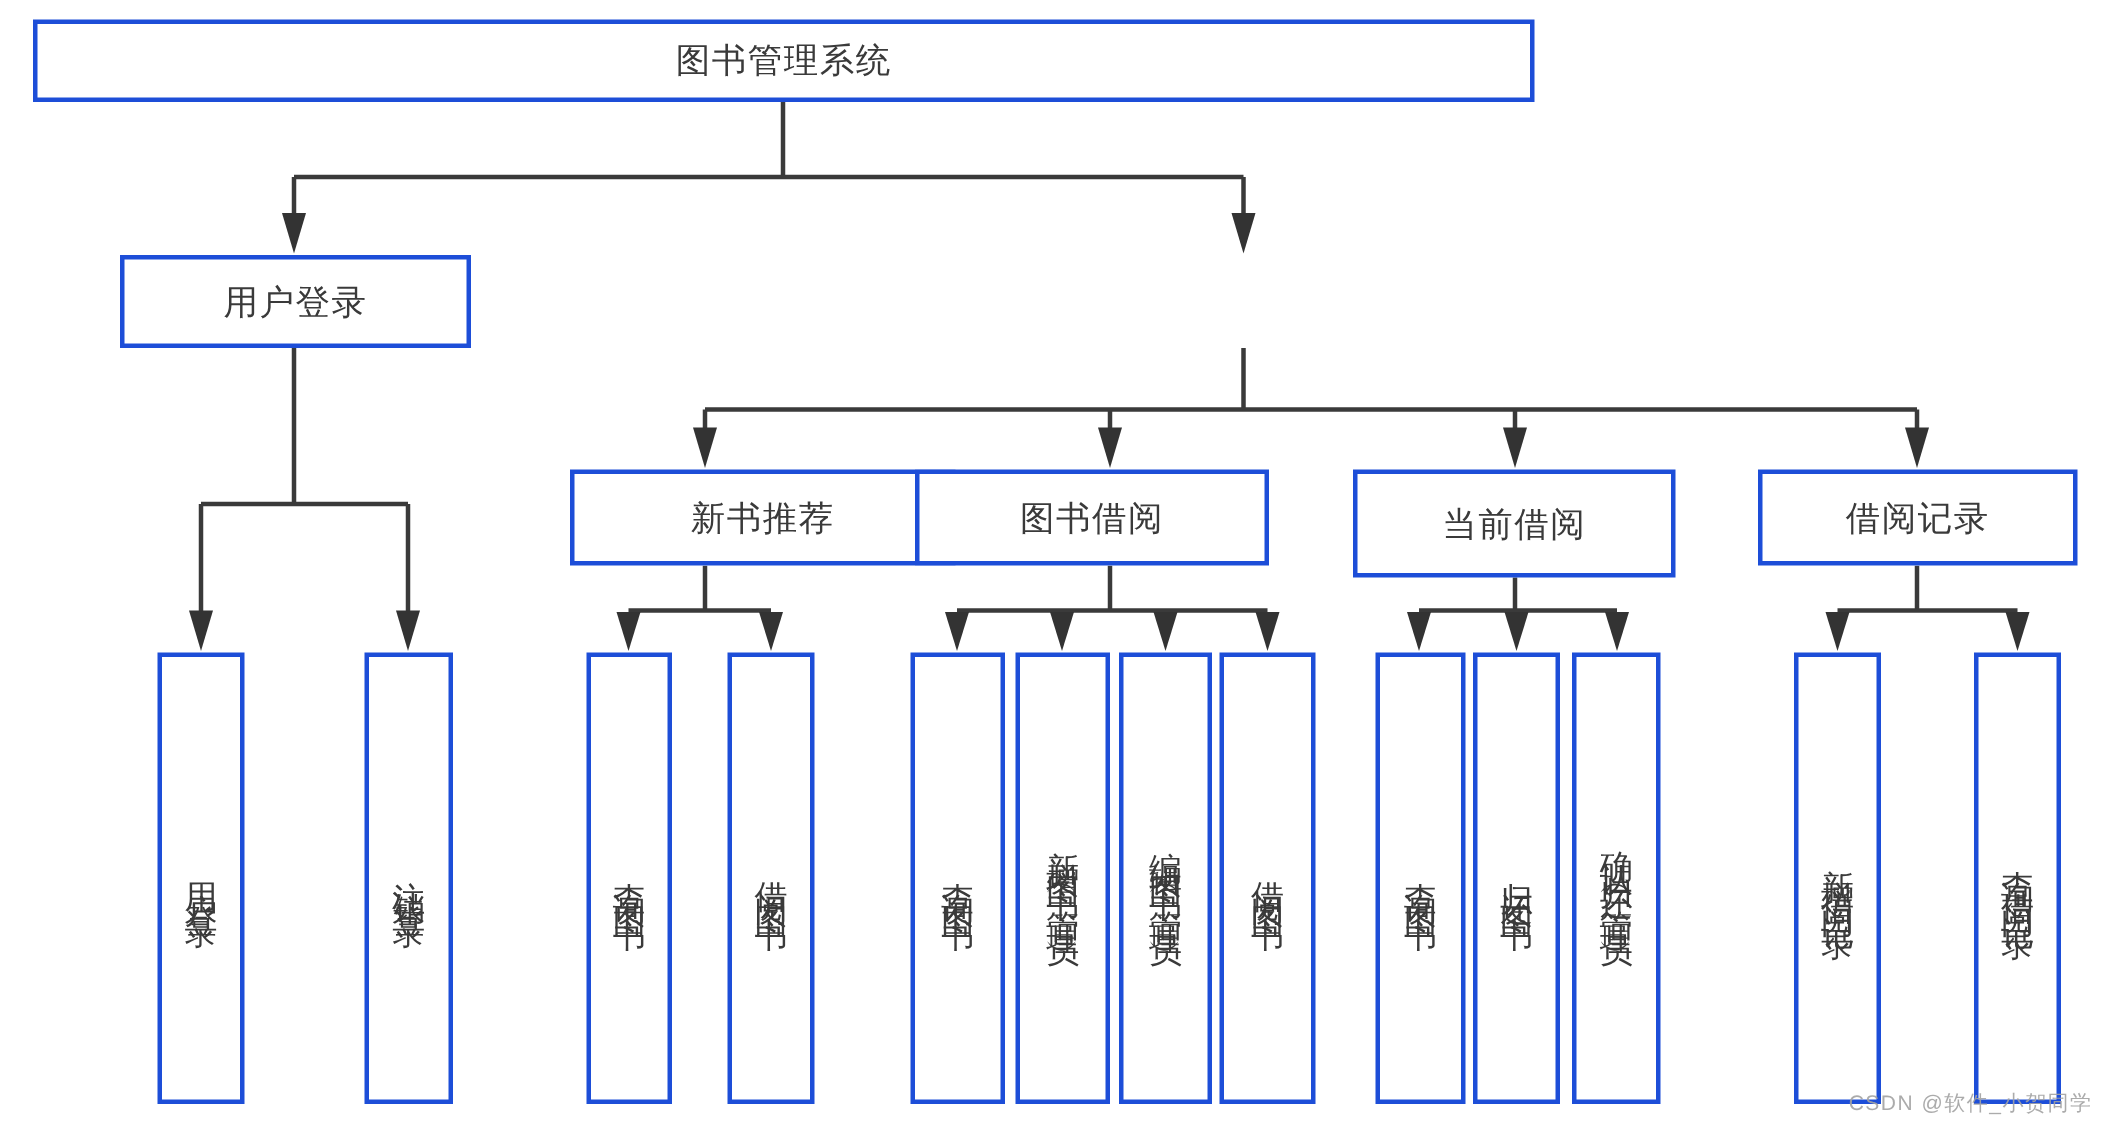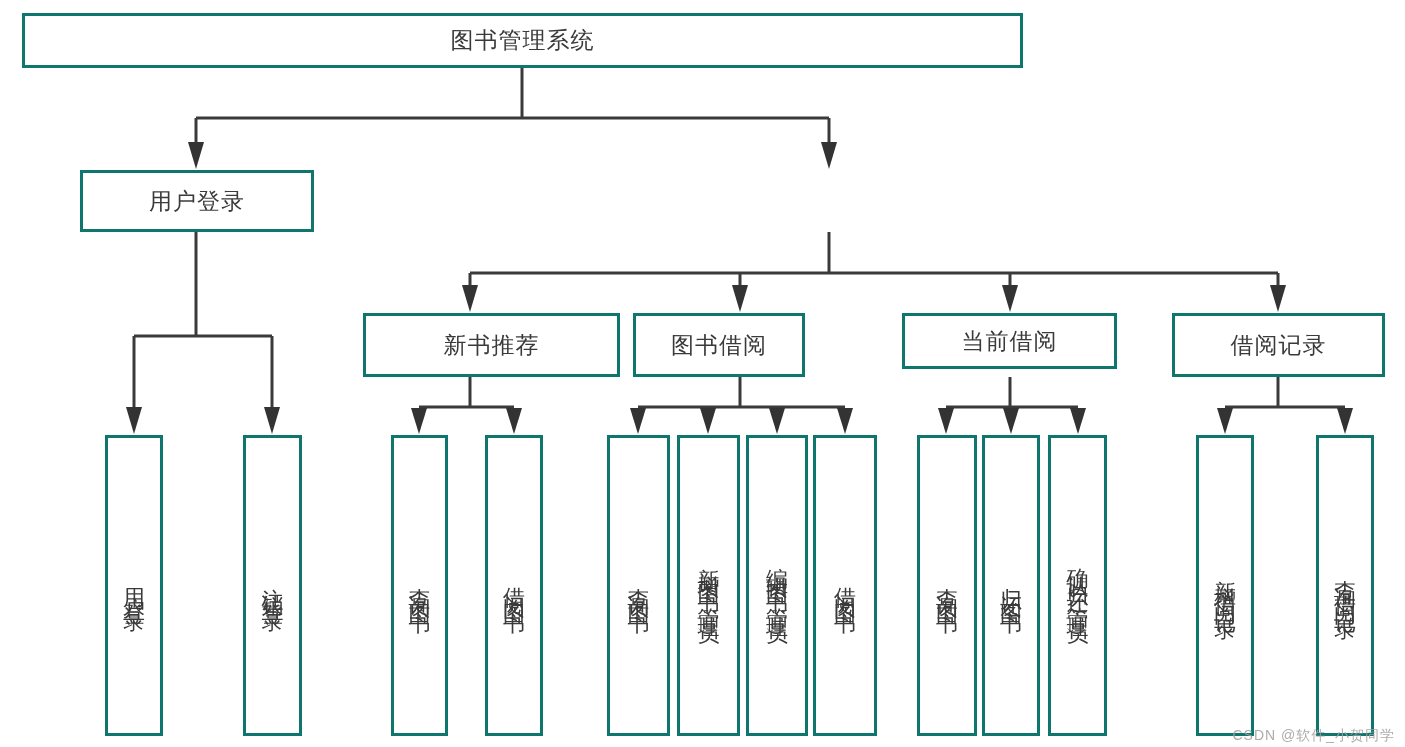--- a/index.html
+++ b/index.html
@@ -26,21 +26,21 @@
     stroke-width: 3;
     fill: none;
   }
   .wires polygon {
     fill: #333333;
     stroke: none;
   }
   .node {
     position: absolute;
     box-sizing: border-box;
-    border: 3px solid #0f766e;
+    border: 3px solid #1d4ed8;
     background: #ffffff;
     display: flex;
     align-items: center;
     justify-content: center;
     color: #3a3a3a;
   }
   .node.h span {
     font-size: 23px;
     letter-spacing: 1px;
     white-space: nowrap;
@@ -135,27 +135,27 @@
   </svg>
 
   <div class="node h" style="left:22px;top:13px;width:1001px;height:55px">
     <span>图书管理系统</span>
   </div>
 
   <div class="node h" style="left:80px;top:170px;width:234px;height:62px">
     <span>用户登录</span>
   </div>
 
-  <div class="node h" style="left:363px;top:313px;width:257px;height:64px">
+  <div class="node h" style="left:380px;top:313px;width:257px;height:64px">
     <span>新书推荐</span>
   </div>
-  <div class="node h" style="left:633px;top:313px;width:172px;height:64px">
+  <div class="node h" style="left:610px;top:313px;width:236px;height:64px">
     <span>图书借阅</span>
   </div>
-  <div class="node h" style="left:902px;top:313px;width:215px;height:56px">
+  <div class="node h" style="left:902px;top:313px;width:215px;height:72px">
     <span>当前借阅</span>
   </div>
   <div class="node h" style="left:1172px;top:313px;width:213px;height:64px">
     <span>借阅记录</span>
   </div>
 
   <div class="node v" style="left:105px;top:435px;width:58px;height:301px">
     <span>用户登录</span>
   </div>
   <div class="node v" style="left:243px;top:435px;width:59px;height:301px">

